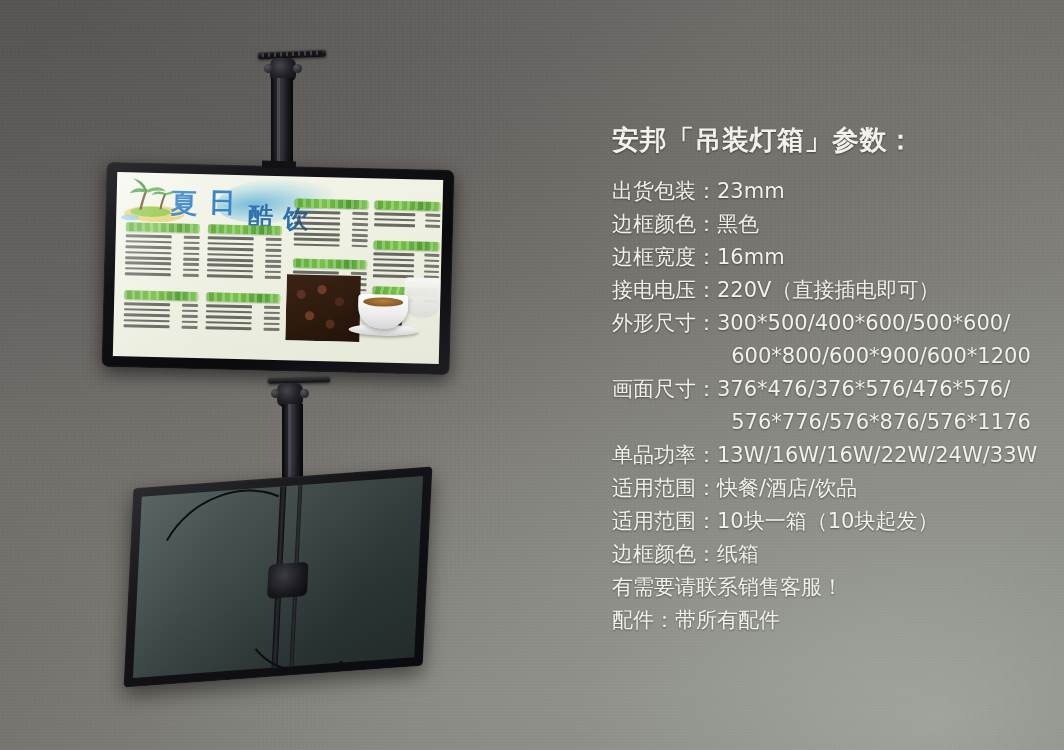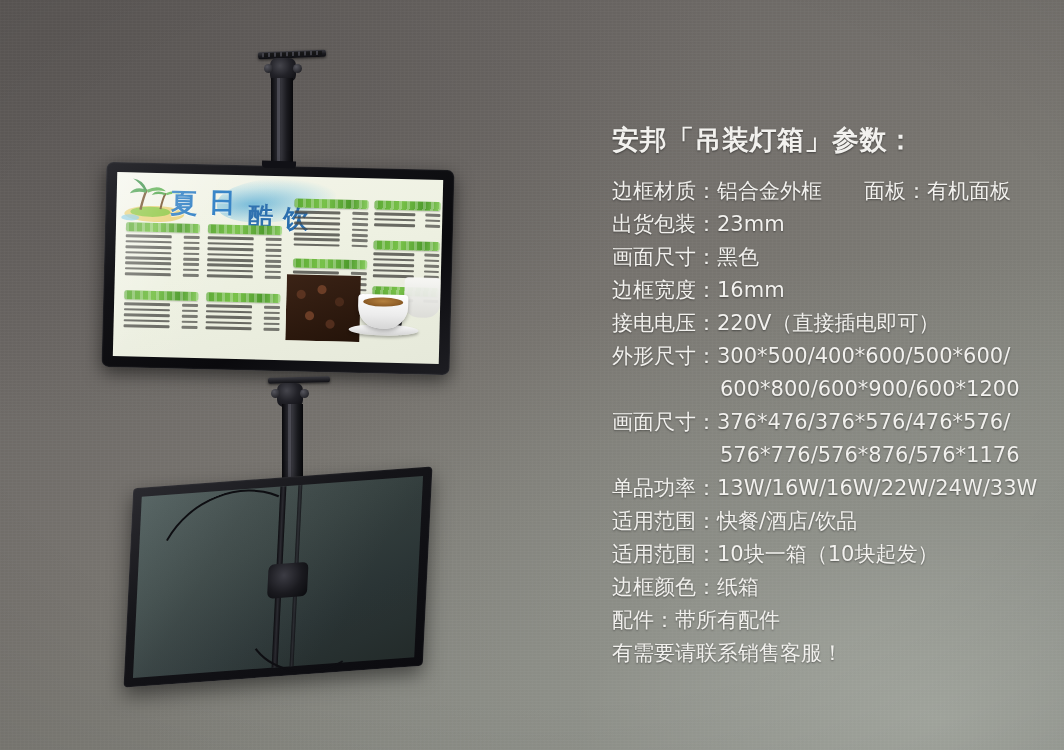--- a/index.html
+++ b/index.html
@@ -138,21 +138,21 @@
     border-color:transparent transparent #0e0e12 transparent;}
   .rear-clamp{position:absolute;left:140px;top:86px;width:40px;height:34px;border-radius:6px;
     background:radial-gradient(circle at 40% 35%,#3c3c44 0%,#1a1a1f 55%,#090a0d 100%);}
 
   
   .specs{position:absolute;left:612px;top:126px;width:430px;color:#f2f1ee;}
   .spec-title{font-size:27px;font-weight:bold;letter-spacing:.5px;line-height:1;
     margin-bottom:22px;text-shadow:0 1px 2px rgba(0,0,0,.45);}
   .spec-line{font-size:21px;line-height:33px;white-space:pre;
     text-shadow:0 1px 2px rgba(0,0,0,.42);}
-  .spec-line.cont{padding-left:108px;}
+  .spec-line.cont{padding-left:108px;text-align:center;}
 </style>
 </head>
 <body>
 
 <div id="stage">
 
   <div class="bg"></div>
   <div class="bg-vig"></div>
   <div class="bg-noise"></div>
 
@@ -466,31 +466,30 @@
     <div class="rear-seam seam-a"></div>
     <div class="rear-seam seam-b"></div>
     <div class="cable cable-a"></div>
     <div class="cable cable-b"></div>
     <div class="rear-clamp"></div>
   </div>
 
   <div class="specs">
     <div class="spec-title">安邦「吊装灯箱」参数：</div>
     <div>
-      <div class="spec-line">边框材质：铝合金外框　　面板：有机面板</div>
       <div class="spec-line">出货包装：23mm</div>
-      <div class="spec-line">画面尺寸：黑色</div>
+      <div class="spec-line">边框颜色：黑色</div>
       <div class="spec-line">边框宽度：16mm</div>
       <div class="spec-line">接电电压：220V（直接插电即可）</div>
       <div class="spec-line">外形尺寸：300*500/400*600/500*600/</div>
       <div class="spec-line cont">600*800/600*900/600*1200</div>
       <div class="spec-line">画面尺寸：376*476/376*576/476*576/</div>
       <div class="spec-line cont">576*776/576*876/576*1176</div>
       <div class="spec-line">单品功率：13W/16W/16W/22W/24W/33W</div>
       <div class="spec-line">适用范围：快餐/酒店/饮品</div>
       <div class="spec-line">适用范围：10块一箱（10块起发）</div>
       <div class="spec-line">边框颜色：纸箱</div>
+      <div class="spec-line">有需要请联系销售客服！</div>
       <div class="spec-line">配件：带所有配件</div>
-      <div class="spec-line">有需要请联系销售客服！</div>
     </div>
   </div>
 
 </div>
 
 </body></html>

